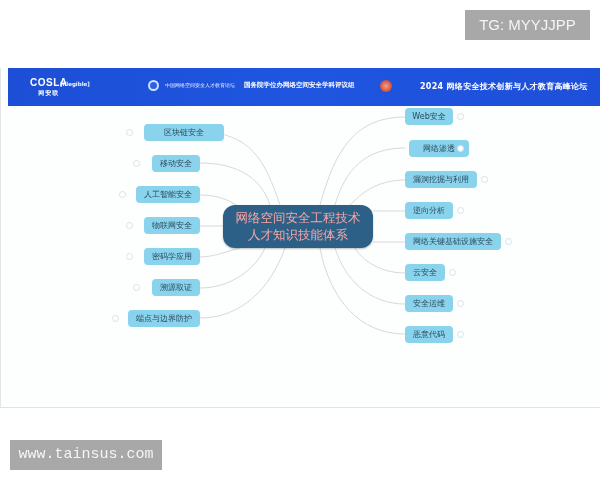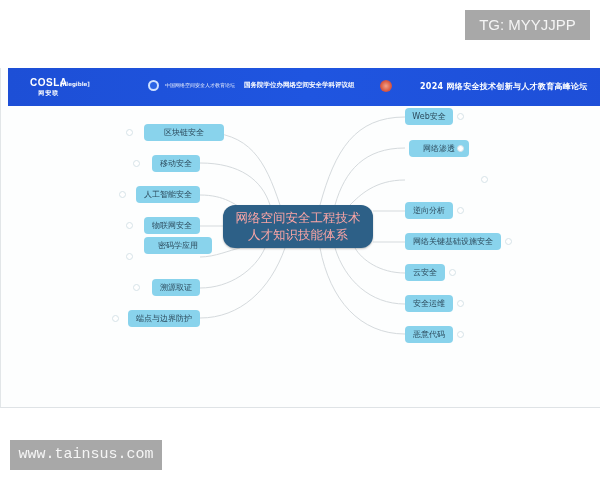--- a/index.html
+++ b/index.html
@@ -119,34 +119,35 @@
   <div class="dot" style="left:133px;top:160px"></div>
   <div class="node" style="left:152px;top:155px;width:48px">移动安全</div>
 
   <div class="dot" style="left:119px;top:191px"></div>
   <div class="node" style="left:136px;top:186px;width:64px">人工智能安全</div>
 
   <div class="dot" style="left:126px;top:222px"></div>
   <div class="node" style="left:144px;top:217px;width:56px">物联网安全</div>
 
   <div class="dot" style="left:126px;top:253px"></div>
-  <div class="node" style="left:144px;top:237px;width:68px">密码学应用</div>
+  <div class="node" style="left:144px;top:248px;width:56px">密码学应用</div>
 
   <div class="dot" style="left:133px;top:284px"></div>
   <div class="node" style="left:152px;top:279px;width:48px">溯源取证</div>
 
   <div class="dot" style="left:112px;top:315px"></div>
   <div class="node" style="left:128px;top:310px;width:72px">端点与边界防护</div>
 
   <div class="node" style="left:405px;top:108px;width:48px">Web安全</div>
   <div class="dot" style="left:457px;top:113px"></div>
 
   <div class="node" style="left:409px;top:140px;width:60px">网络渗透</div>
   <div class="dot" style="left:457px;top:145px"></div>
 
+  <div class="node" style="left:405px;top:171px;width:72px">漏洞挖掘与利用</div>
   <div class="dot" style="left:481px;top:176px"></div>
 
   <div class="node" style="left:405px;top:202px;width:48px">逆向分析</div>
   <div class="dot" style="left:457px;top:207px"></div>
 
   <div class="node" style="left:405px;top:233px;width:96px">网络关键基础设施安全</div>
   <div class="dot" style="left:505px;top:238px"></div>
 
   <div class="node" style="left:405px;top:264px;width:40px">云安全</div>
   <div class="dot" style="left:449px;top:269px"></div>

